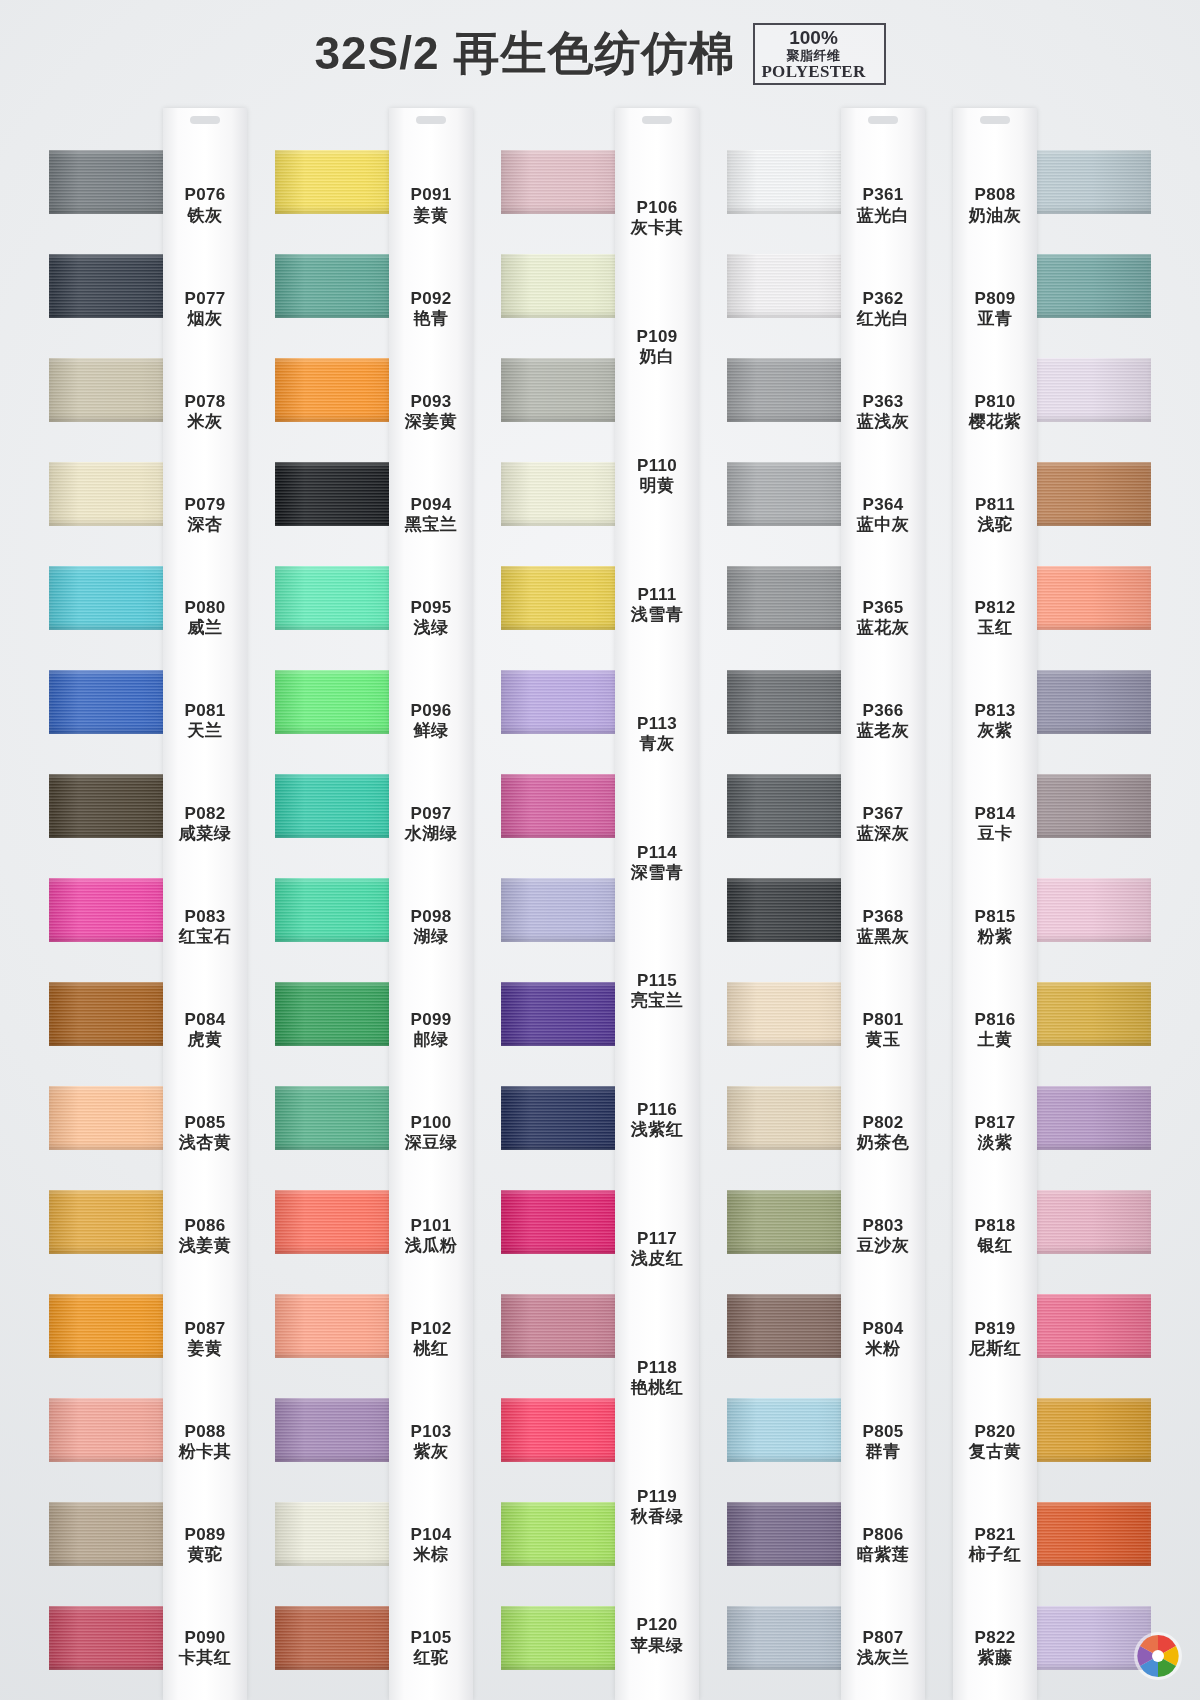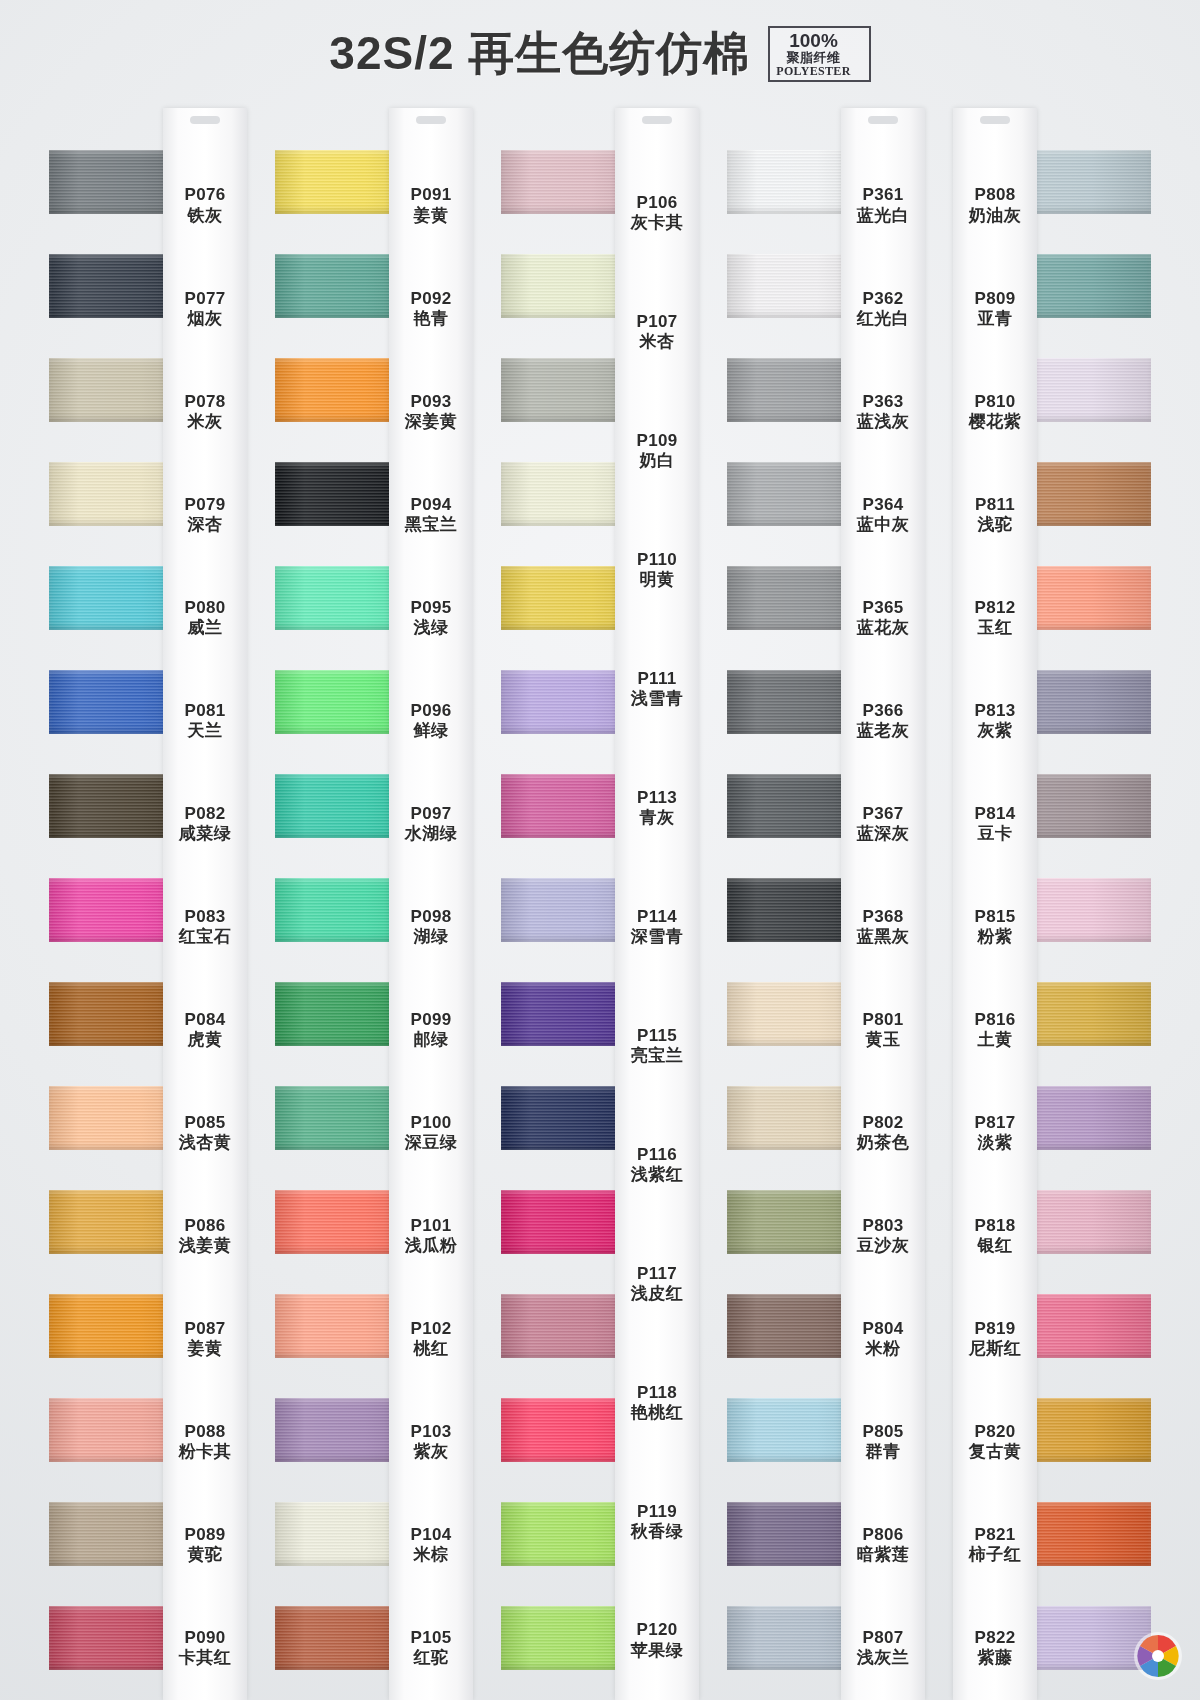--- a/index.html
+++ b/index.html
@@ -43,21 +43,21 @@
   .badge {
     border: 2px solid #4a4a52;
     padding: 3px 18px 2px 6px;
     text-align: center;
     line-height: 1.08;
     color: #2f2f36;
     background: rgba(255,255,255,0.25);
   }
   .badge .b1 { font-size: 19px; font-weight: bold; letter-spacing: 0px; }
   .badge .b2 { font-size: 13px; font-weight: bold; letter-spacing: 0.5px; }
-  .badge .b3 { font-family: "Liberation Serif", "DejaVu Serif", serif; font-size: 12px; font-weight: bold; letter-spacing: 0.3px; }
+  .badge .b3 { font-family: "Liberation Serif", "DejaVu Serif", serif; font-size: 17px; font-weight: bold; letter-spacing: 0.3px; }
 
   
   .columns {
     position: absolute;
     top: 108px;
     left: 0;
     right: 0;
     bottom: 0;
     display: flex;
     justify-content: center;
@@ -476,24 +476,20 @@
           <div class="row">
             <div class="skein" style="background-color: rgb(163, 225, 94);"></div>
           </div>
         </div>
         <div class="labels">
           <div class="label-row">
             <div class="code">P106</div>
             <div class="cname">灰卡其</div>
           </div>
           <div class="label-row">
-            <div class="code">P107</div>
-            <div class="cname">米杏</div>
-          </div>
-          <div class="label-row">
             <div class="code">P109</div>
             <div class="cname">奶白</div>
           </div>
           <div class="label-row">
             <div class="code">P110</div>
             <div class="cname">明黄</div>
           </div>
           <div class="label-row">
             <div class="code">P111</div>
             <div class="cname">浅雪青</div>

